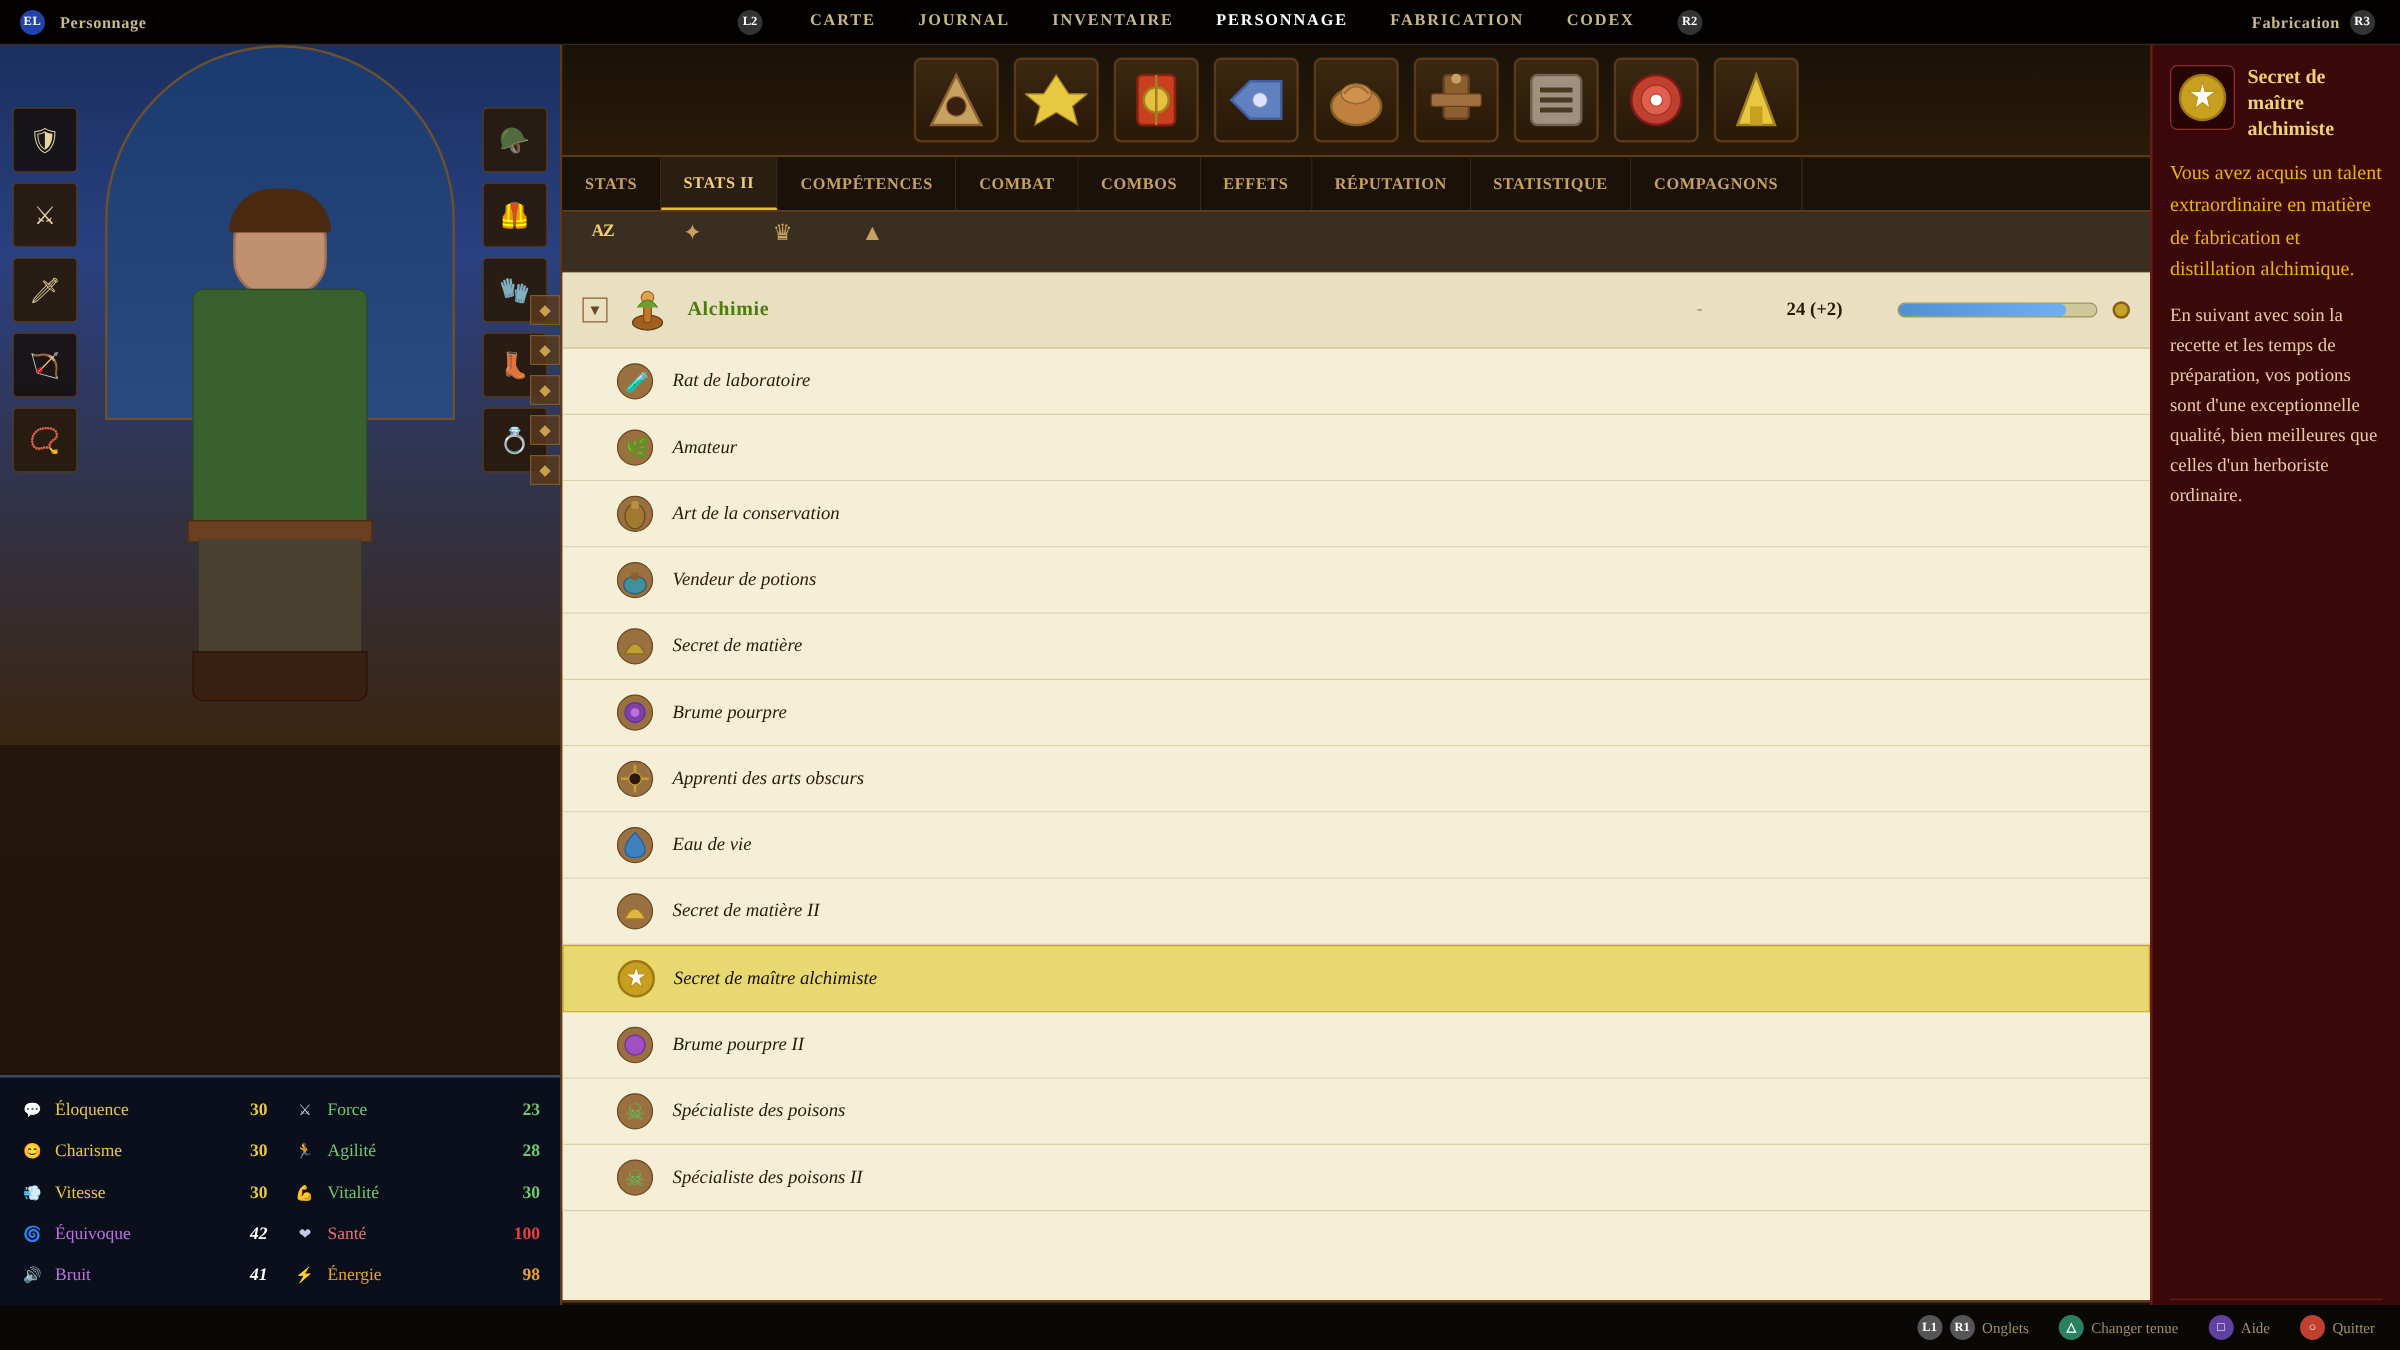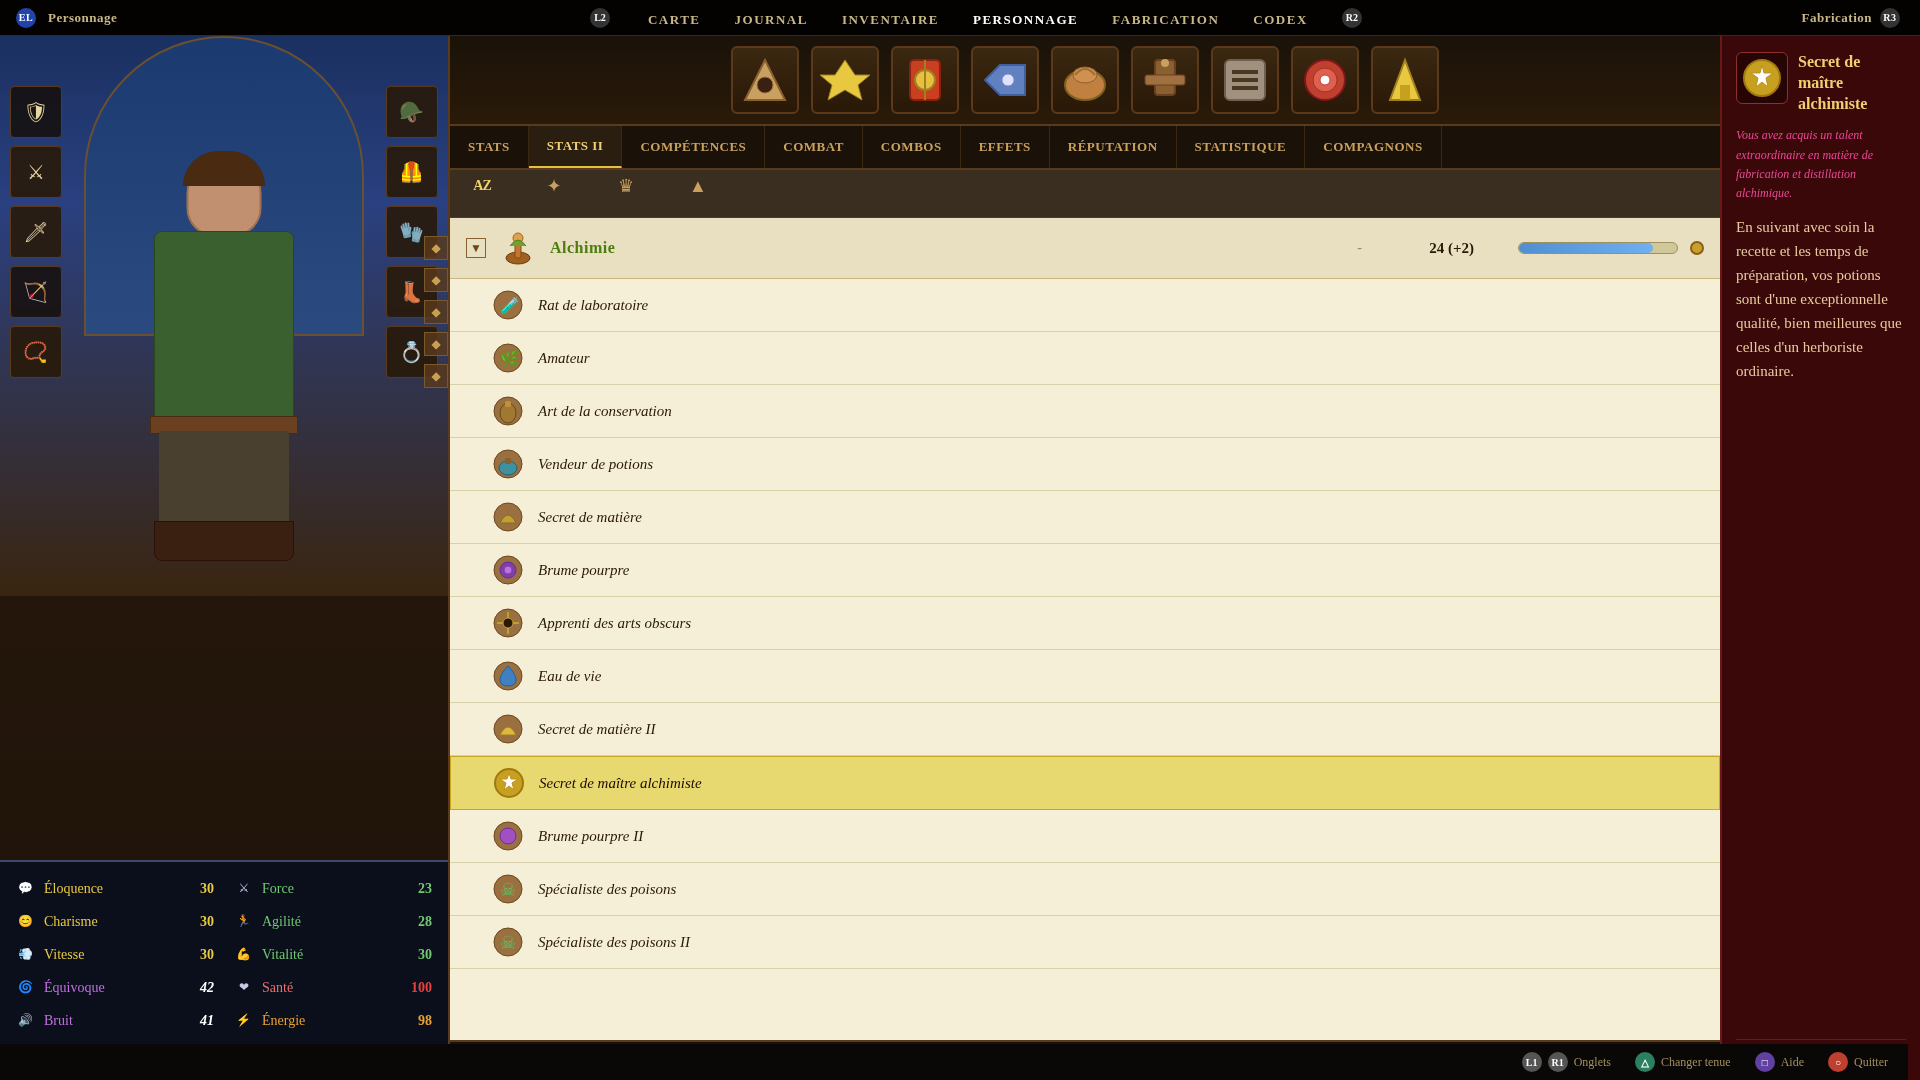--- a/index.html
+++ b/index.html
@@ -30,21 +30,21 @@
       display: flex;
       align-items: center;
       gap: 8px;
       font-size: 13px;
       color: #c8b888;
       font-weight: bold;
       letter-spacing: 0.5px;
     }
     .top-nav {
       display: flex;
-      align-items: flex-end;
+      align-items: flex-start;
       gap: 34px;
       margin-left: 37px;
     }
     .top-nav-item {
       font-size: 13px;
       color: #c8b888;
       letter-spacing: 1.5px;
       font-weight: bold;
       text-transform: uppercase;
       cursor: pointer;
@@ -422,24 +422,23 @@
       align-items: flex-start;
       gap: 10px;
     }
     .detail-title {
       font-size: 16px;
       font-weight: bold;
       color: #f0d070;
       line-height: 1.3;
     }
     .detail-description {
-      font-size: 12px;
-      color: #ec4899;
+      font-size: 16px;
+      color: #eab308;
       line-height: 1.6;
-      font-style: italic;
     }
     .detail-description2 {
       font-size: 15px;
       color: #e8cca0;
       line-height: 1.6;
     }
     .detail-spacer { flex: 1; }
     .detail-level-req {
       display: flex;
       justify-content: space-between;
@@ -481,21 +480,21 @@
     }
     .bottom-atouts {
       color: #c8a060;
     }
 
     
     .very-bottom {
       position: absolute;
       bottom: 0;
       left: 0;
-      right: 12px;
+      right: 0;
       height: 36px;
       background: #0a0806;
       display: flex;
       align-items: center;
       justify-content: flex-end;
       padding: 0 20px;
       gap: 24px;
       font-size: 12px;
       color: #a09060;
     }

